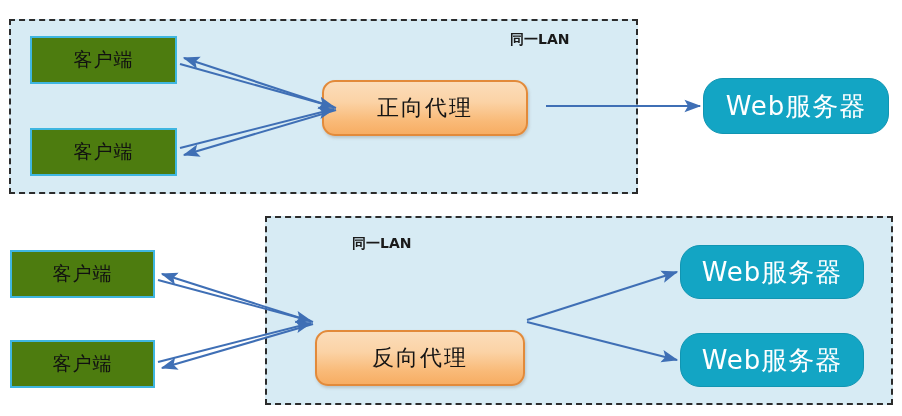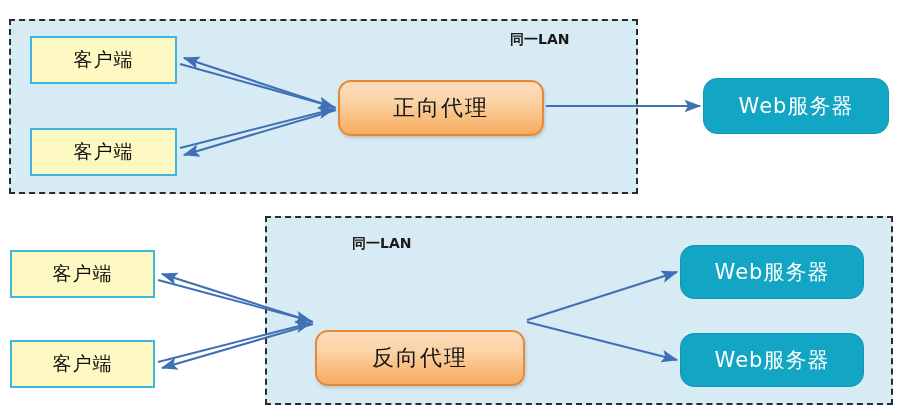--- a/index.html
+++ b/index.html
@@ -30,21 +30,21 @@
     font-size: 14px;
     font-weight: bold;
     color: #1a1a1a;
     white-space: nowrap;
     letter-spacing: 0px;
   }
 
   
   .client-box {
     position: absolute;
-    background: #fef9c3;
+    background: #4d7c0f;
     border: 2px solid #3fb6e0;
     box-sizing: border-box;
     display: flex;
     align-items: center;
     justify-content: center;
     font-size: 19px;
     color: #111111;
     letter-spacing: 1px;
   }
 
@@ -62,26 +62,26 @@
     font-size: 22px;
     color: #141414;
     letter-spacing: 2px;
   }
 
   
   .server-box {
     position: absolute;
     background: #13a5c4;
     border: 1px solid #1195b2;
-    border-radius: 14px;
+    border-radius: 20px;
     box-sizing: border-box;
     display: flex;
     align-items: center;
     justify-content: center;
-    font-size: 21px;
+    font-size: 26px;
     color: #ffffff;
     letter-spacing: 1px;
   }
 
   
   #connectors {
     position: absolute;
     left: 0;
     top: 0;
     width: 902px;
@@ -99,21 +99,21 @@
   <div class="lan-label" style="left:510px; top:31px;">同一LAN</div>
 
   <div class="client-box" style="left:30px; top:36px; width:147px; height:48px;">
     <span>客户端</span>
   </div>
 
   <div class="client-box" style="left:30px; top:128px; width:147px; height:48px;">
     <span>客户端</span>
   </div>
 
-  <div class="proxy-box" style="left:338px; top:80px; width:206px; height:56px;">
+  <div class="proxy-box" style="left:322px; top:80px; width:206px; height:56px;">
     <span>正向代理</span>
   </div>
 
   <div class="server-box" style="left:703px; top:78px; width:186px; height:56px;">
     <span>Web服务器</span>
   </div>
 
   <div class="lan-zone" style="left:265px; top:216px; width:628px; height:189px;"></div>
 
   <div class="lan-label" style="left:352px; top:235px;">同一LAN</div>

